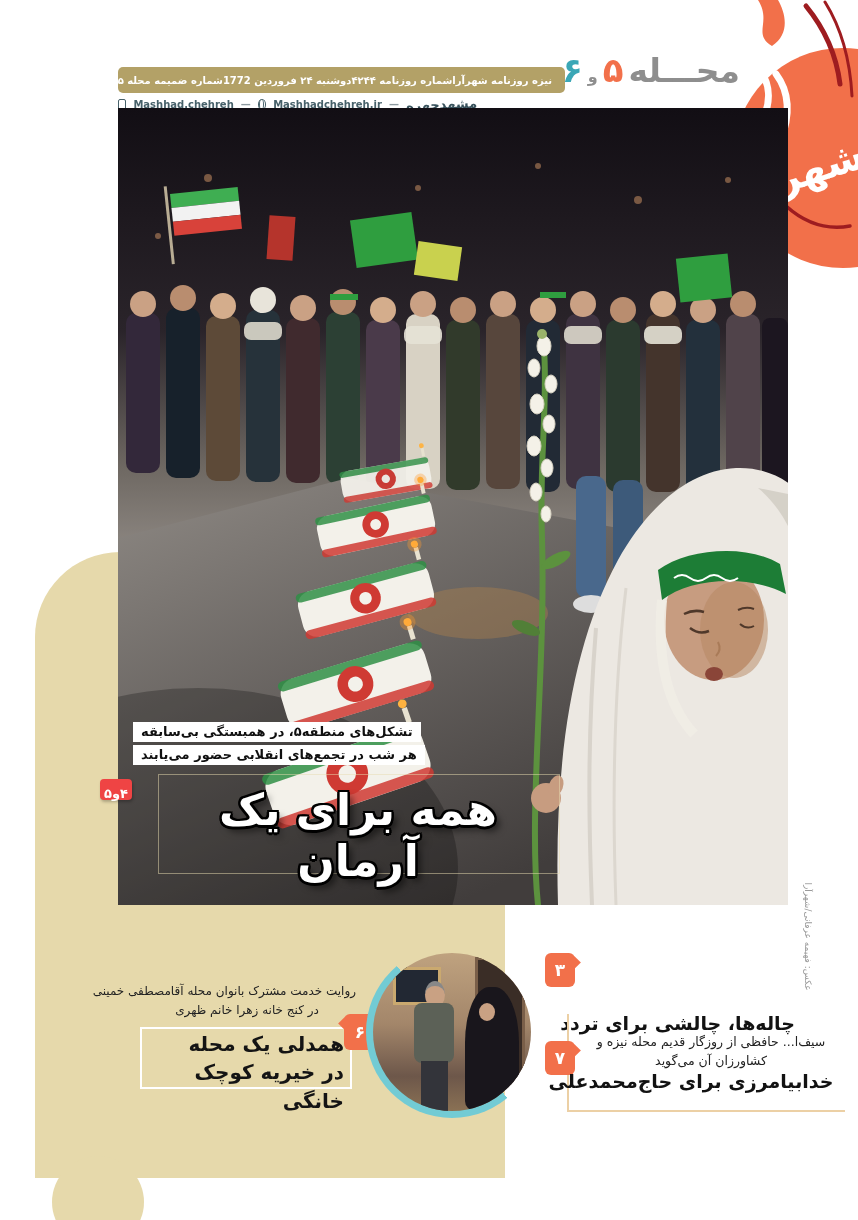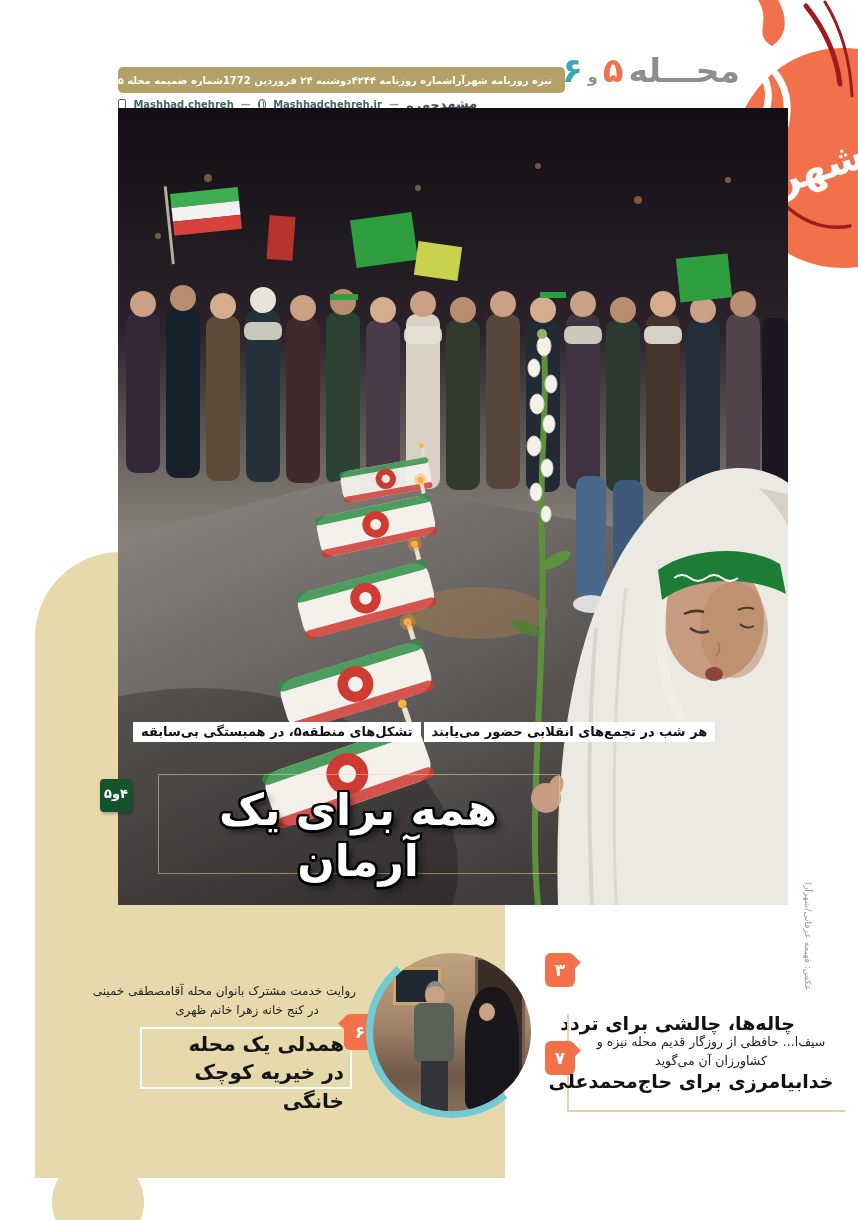--- a/index.html
+++ b/index.html
@@ -31,30 +31,30 @@
               border-left:1px solid #47616a;border-right:1px solid #47616a;border-radius:50%;}
   .soc-dash{color:#8d9aa0;}
   .brand-script{font-size:13px;color:#38525c;font-weight:800;transform:rotate(-2deg);}
 
   
   .masthead{right:0;top:0;width:130px;height:300px;}
 
   
   .photo{left:118px;top:108px;width:670px;height:797px;overflow:hidden;background:#232026;}
   .photo svg{position:absolute;left:0;top:0;}
-  .caption{left:15px;top:614px;display:flex;flex-direction:row;align-items:flex-start;gap:3px;}
+  .caption{left:15px;top:614px;display:flex;flex-direction:column;align-items:flex-start;gap:3px;}
   .cap-line{background:#fff;color:#101010;font-size:13px;font-weight:bold;direction:rtl;
             padding:2px 8px 3px;white-space:nowrap;}
   .headline-frame{left:40px;top:666px;width:400px;height:98px;border:1px solid rgba(232,220,176,.5);}
   .main-headline{left:40px;top:676px;width:400px;text-align:center;direction:rtl;color:#fff;
             font-size:44px;font-weight:800;letter-spacing:-1px;
             text-shadow:2.5px 0 0 #000,-2.5px 0 0 #000,0 2.5px 0 #000,0 -2.5px 0 #000,
                         2px 2px 0 #000,-2px -2px 0 #000,2px -2px 0 #000,-2px 2px 0 #000,
                         5px 5px 7px rgba(0,0,0,.55);}
-  .pages-badge{left:100px;top:779px;width:32px;height:33px;background:#14532d;border-radius:4px;
+  .pages-badge{left:100px;top:779px;width:32px;height:21px;background:#ef4444;border-radius:4px;
             color:#fff;font-size:13px;font-weight:bold;text-align:center;line-height:30px;direction:rtl;
             box-shadow:1px 2px 3px rgba(0,0,0,.25);}
   .photo-credit{left:731px;top:930px;width:150px;height:13px;transform:rotate(90deg);
             font-size:9px;color:#9a9a9a;direction:rtl;text-align:center;white-space:nowrap;}
 
   
   .kicker{direction:rtl;text-align:center;color:#222;font-size:12.5px;line-height:1.55;}
   .kicker div{white-space:nowrap;}
   .t-headline{direction:rtl;text-align:center;color:#121212;font-weight:800;font-size:19px;white-space:nowrap;}
   .num-badge{width:30px;height:34px;background:#f2704a;border-radius:6px;color:#fff;

